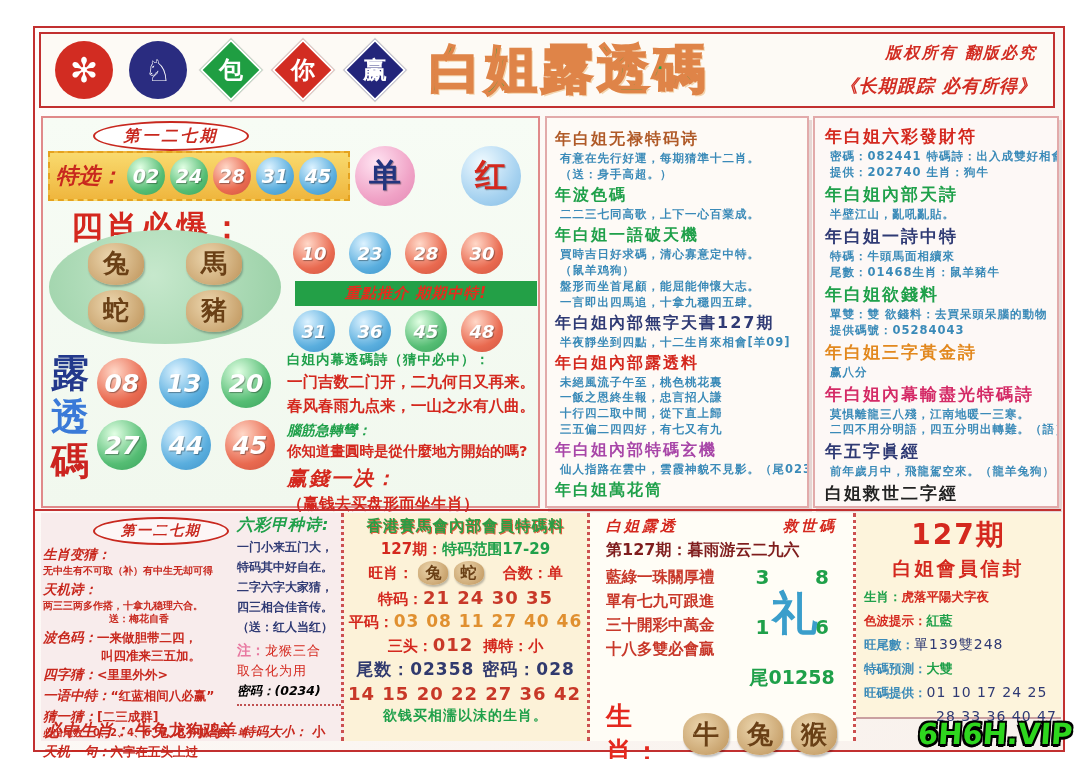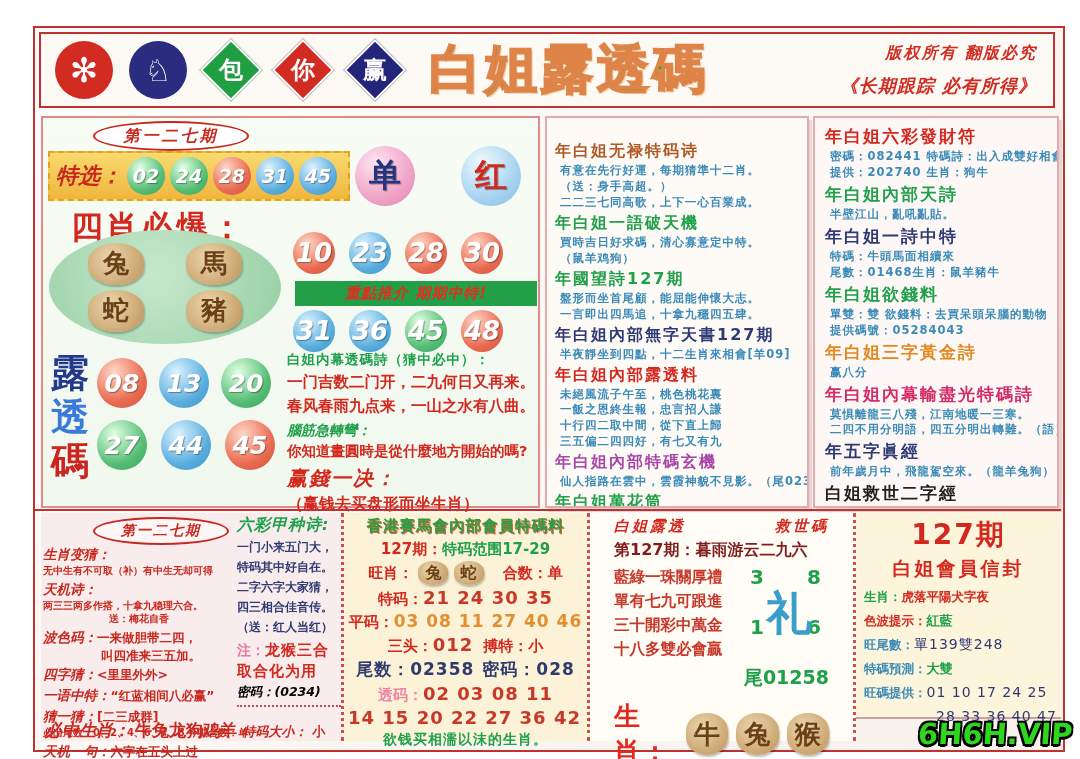--- a/index.html
+++ b/index.html
@@ -27,21 +27,21 @@
   .slogan{color:#d22c22;font-size:18px;font-weight:bold;font-style:italic;margin-top:10px;letter-spacing:1px}
   
   .ball{border-radius:50%;color:#fff;font-weight:bold;font-style:italic;display:flex;
         align-items:center;justify-content:center;text-shadow:1px 1px 1px rgba(0,0,0,.35);flex:none}
   .ball.red{background:radial-gradient(circle at 35% 28%,#ffd8c8,#e96a50 62%,#cf5440)}
   .ball.blue{background:radial-gradient(circle at 35% 28%,#dcf2ff,#5aaede 62%,#3d92c8)}
   .ball.green{background:radial-gradient(circle at 35% 28%,#e2ffe4,#55bd74 62%,#3aa35c)}
   .ball.pink{background:radial-gradient(circle at 35% 28%,#ffe4f2,#f0a2c6 62%,#e288b4)}
   .ball.lblue{background:radial-gradient(circle at 35% 28%,#f0faff,#a6d2f0 62%,#84bce4)}
   .b38{width:38px;height:38px;font-size:19px}
-  .b42{width:42px;height:42px;font-size:26px}
+  .b42{width:42px;height:42px;font-size:18px}
   .b50{width:50px;height:50px;font-size:25px}
   .b60{width:60px;height:60px;font-size:32px;font-style:normal}
   
   .left-panel{left:41px;top:116px;width:499px;height:392px;border:2px solid #e08a8a;
               background:linear-gradient(#f7fcf5,#f1f8ee);box-sizing:border-box}
   .issue-oval{left:50px;top:3px;width:152px;height:26px;border:2px solid #c8281e;border-radius:50%;
               color:#c8281e;font-size:16px;font-weight:bold;font-style:italic;display:flex;
               align-items:center;justify-content:center;letter-spacing:3px;background:#fff}
   .texuan-banner{left:5px;top:33px;width:302px;height:50px;background:linear-gradient(#f9da6e,#efb63e);
                  border:2px dashed #e5a21e;display:flex;align-items:center;gap:5px;padding:0 6px;box-sizing:border-box}
@@ -63,21 +63,21 @@
   .v1{color:#23398c}.v2{color:#3a7ad8}.v3{color:#cc2420}
   .lp-text{left:244px;top:233px;width:252px}
   .poem-title{color:#1fa04a;font-size:13.5px;font-weight:bold;letter-spacing:1px}
   .poem-line{color:#d4281e;font-size:15.5px;font-weight:bold;margin-top:3px;white-space:nowrap}
   .brain-label{color:#1fa04a;font-size:14px;font-weight:bold;font-style:italic;margin-top:5px}
   .brain-q{color:#d4281e;font-size:14.5px;font-weight:900;margin-top:2px;white-space:nowrap}
   .win-label{color:#d4281e;font-size:20px;font-weight:900;font-style:italic;margin-top:4px;letter-spacing:2px}
   .win-text{color:#d4281e;font-size:16px;font-weight:bold;margin-top:2px;white-space:nowrap}
   
   .m-box{left:545px;top:116px;width:264px;height:392px;border:2px solid #e2aaaa;background:#fefaf6;
-         padding:20px 8px;box-sizing:border-box;overflow:hidden;box-shadow:3px 4px 0 rgba(205,175,175,.45)}
+         padding:8px 8px;box-sizing:border-box;overflow:hidden;box-shadow:3px 4px 0 rgba(205,175,175,.45)}
   .r-box{left:813px;top:116px;width:246px;height:392px;border:2px solid #e2aaaa;background:#fdf8f6;
          padding:4px 10px;box-sizing:border-box;overflow:hidden;box-shadow:3px 4px 0 rgba(205,175,175,.45)}
   .m-title{font-size:16px;font-weight:900;letter-spacing:2px;margin-top:3px;white-space:nowrap}
   .r-box .m-title{font-size:17px}
   .m-line{font-size:11.5px;color:#3a8ab8;font-weight:bold;line-height:1.3;margin:1px 0 1px 5px;
           letter-spacing:1px;white-space:nowrap}
   .tc-rust{color:#b05a28}.tc-green{color:#1fa04a}.tc-red{color:#d4281e}.tc-navy{color:#2f3a74}
   .tc-purple{color:#a846a8}.tc-orange{color:#e2881e}.tc-crimson{color:#d42a66}.tc-black{color:#222}
   
   .rule-h{left:35px;top:509px;width:1026px;height:0;border-top:2px solid #c23030}
@@ -88,40 +88,40 @@
            justify-content:center;letter-spacing:2px;background:#fdf6f6}
   .s1-left{left:2px;top:30px;width:192px;color:#c8281e}
   .s1-lab{font-weight:900;font-style:italic;font-size:13.5px;color:#c8281e}
   .s1-sm{font-size:10px;font-weight:bold;color:#c8281e;white-space:nowrap}
   .s1-md{font-size:12.5px;font-weight:bold;color:#c8281e;white-space:nowrap}
   .s1-row{margin-top:1px;line-height:1.25;white-space:nowrap}
   .s1-right{left:196px;top:2px;width:104px}
   .s1-rtitle{color:#1fa04a;font-size:16px;font-weight:900;font-style:italic;letter-spacing:1px}
   .s1-rline{color:#2f3a74;font-size:12px;font-weight:bold;margin-top:3px;white-space:nowrap}
   .note-label{color:#e878a0;font-size:14px;font-weight:900}
-  .note-line{color:#d4281e;font-size:15px;font-weight:700;margin-top:2px;letter-spacing:1px}
+  .note-line{color:#d4281e;font-size:13px;font-weight:400;margin-top:2px;letter-spacing:1px}
   .secret{color:#000000;font-size:12.5px;font-weight:900;font-style:italic;margin-top:3px}
   .dotted-line{border-top:2px dotted #c05050;margin-top:4px;width:100%}
   .s1-bottom{left:4px;top:206px;width:292px;white-space:nowrap}
   
   .s2{left:344px;top:513px;width:246px;height:228px;background:#fcf2d8;border-right:3px dotted #cc5050;
       box-sizing:border-box;padding:3px 4px;text-align:center}
   .s2-title{font-size:15.5px;font-weight:900;color:#2a9e44;letter-spacing:1px;white-space:nowrap;
             text-shadow:1px 1px 0 #e06040}
   .s2-row{margin-top:2px;white-space:nowrap}
   .lab-red{color:#d4281e;font-weight:900;font-size:15px}
   .val-green{color:#1fa04a;font-weight:900;font-size:15px}
   .val-red{color:#c83828;font-weight:900;font-size:18px;letter-spacing:1px}
   .val-orange{color:#e09030;font-weight:900;font-size:17px;letter-spacing:1px}
   .val-navy{color:#303a6e;font-weight:900;font-size:17px;letter-spacing:1px}
   .lab-pink{color:#ee84a6;font-weight:900;font-size:15px}
   .s2-green{color:#1fa04a;font-weight:900;font-size:14px;margin-top:3px;letter-spacing:1px}
   
   .s3{left:590px;top:513px;width:266px;height:228px;background:#fffdf6;border-right:3px dotted #cc5050;
-      box-sizing:border-box;padding:4px 24px}
+      box-sizing:border-box;padding:4px 16px}
   .s3-head{display:flex;justify-content:space-between;color:#d4281e;font-size:15px;font-weight:900;
            font-style:italic;letter-spacing:3px}
   .s3-main{color:#7f1d1d;font-size:16px;font-weight:900;margin-top:4px;white-space:nowrap}
   .s3-grid{display:flex;margin-top:4px}
   .s3-poems{width:152px}
   .s3-poem{color:#c8382a;font-size:15.5px;font-weight:900;line-height:1.55;white-space:nowrap}
   .s3-nums{width:96px;position:relative;color:#1fa04a;font-weight:900}
   .s3-nrow{display:flex;justify-content:space-between;font-size:20px;line-height:1.2;padding:0 8px}
   .s3-big{position:absolute;left:24px;top:18px;font-size:46px;color:#3a9ecb}
   .s3-tail{font-size:19px;color:#1fa04a;margin-top:26px;padding-left:2px;white-space:nowrap}
@@ -233,25 +233,25 @@
     <div class="brain-q">你知道畫圓時是從什麼地方開始的嗎?</div>
     <div class="win-label">赢錢一决：</div>
     <div class="win-text">（赢钱去买盘形而坐生肖）</div>
   </div>
 </div>
 
 <div class="abs m-box">
   <div class="m-title tc-rust">年白姐无禄特码诗</div>
   <div class="m-line">有意在先行好運，每期猜準十二肖。</div>
   <div class="m-line">（送：身手高超。）</div>
+  <div class="m-title tc-green">年波色碼</div>
   <div class="m-line">二二三七同高歌，上下一心百業成。</div>
   <div class="m-title tc-green">年白姐一語破天機</div>
   <div class="m-line">買時吉日好求碼，清心寡意定中特。</div>
   <div class="m-line">（鼠羊鸡狗）</div>
-  <div class="m-title tc-green">年國望詩127期</div>
   <div class="m-line">盤形而坐首尾顧，能屈能伸懷大志。</div>
   <div class="m-line">一言即出四馬追，十拿九穩四五肆。</div>
   <div class="m-title tc-navy">年白姐內部無字天書127期</div>
   <div class="m-line">半夜靜坐到四點，十二生肖來相會[羊09]</div>
   <div class="m-title tc-red">年白姐內部露透料</div>
   <div class="m-line">未絕風流子午至，桃色桃花裏</div>
   <div class="m-line">一飯之恩終生報，忠言招人謙</div>
   <div class="m-line">十行四二取中間，從下直上歸</div>
   <div class="m-line">三五偏二四四好，有七又有九</div>
   <div class="m-title tc-purple">年白姐內部特碼玄機</div>
@@ -326,21 +326,20 @@
   <div class="s2-title">香港賽馬會內部會員特碼料</div>
   <div class="s2-row"><span class="lab-red">127期：</span><span class="val-green">特码范围17-29</span></div>
   <div class="s2-row"><span class="lab-red">旺肖：</span>
     <span class="animal small">兔</span>
     <span class="animal small">蛇</span>
     <span class="lab-red" style="margin-left:14px">合数：</span><span class="lab-red">单</span></div>
   <div class="s2-row"><span class="lab-red">特码：</span><span class="val-red">21 24 30 35</span></div>
   <div class="s2-row"><span class="lab-red">平码：</span><span class="val-orange">03 08 11 27 40 46</span></div>
   <div class="s2-row"><span class="lab-red">三头：</span><span class="val-red">012</span><span class="lab-red" style="margin-left:10px">搏特：</span><span class="lab-red">小</span></div>
   <div class="s2-row"><span class="val-navy">尾数：</span><span class="val-navy">02358</span><span class="val-navy" style="margin-left:8px">密码：</span><span class="val-navy">028</span></div>
-  <div class="s2-row"><span class="lab-pink">透码：</span><span class="val-red">02 03 08 11</span></div>
   <div class="s2-row val-red">14 15 20 22 27 36 42 43</div>
   <div class="s2-green">欲钱买相濡以沫的生肖。</div>
 </div>
 
 <div class="abs s3">
   <div class="s3-head">
     <span>白姐露透</span>
     <span>救世碼</span>
   </div>
   <div class="s3-main">第127期：暮雨游云二九六</div>

